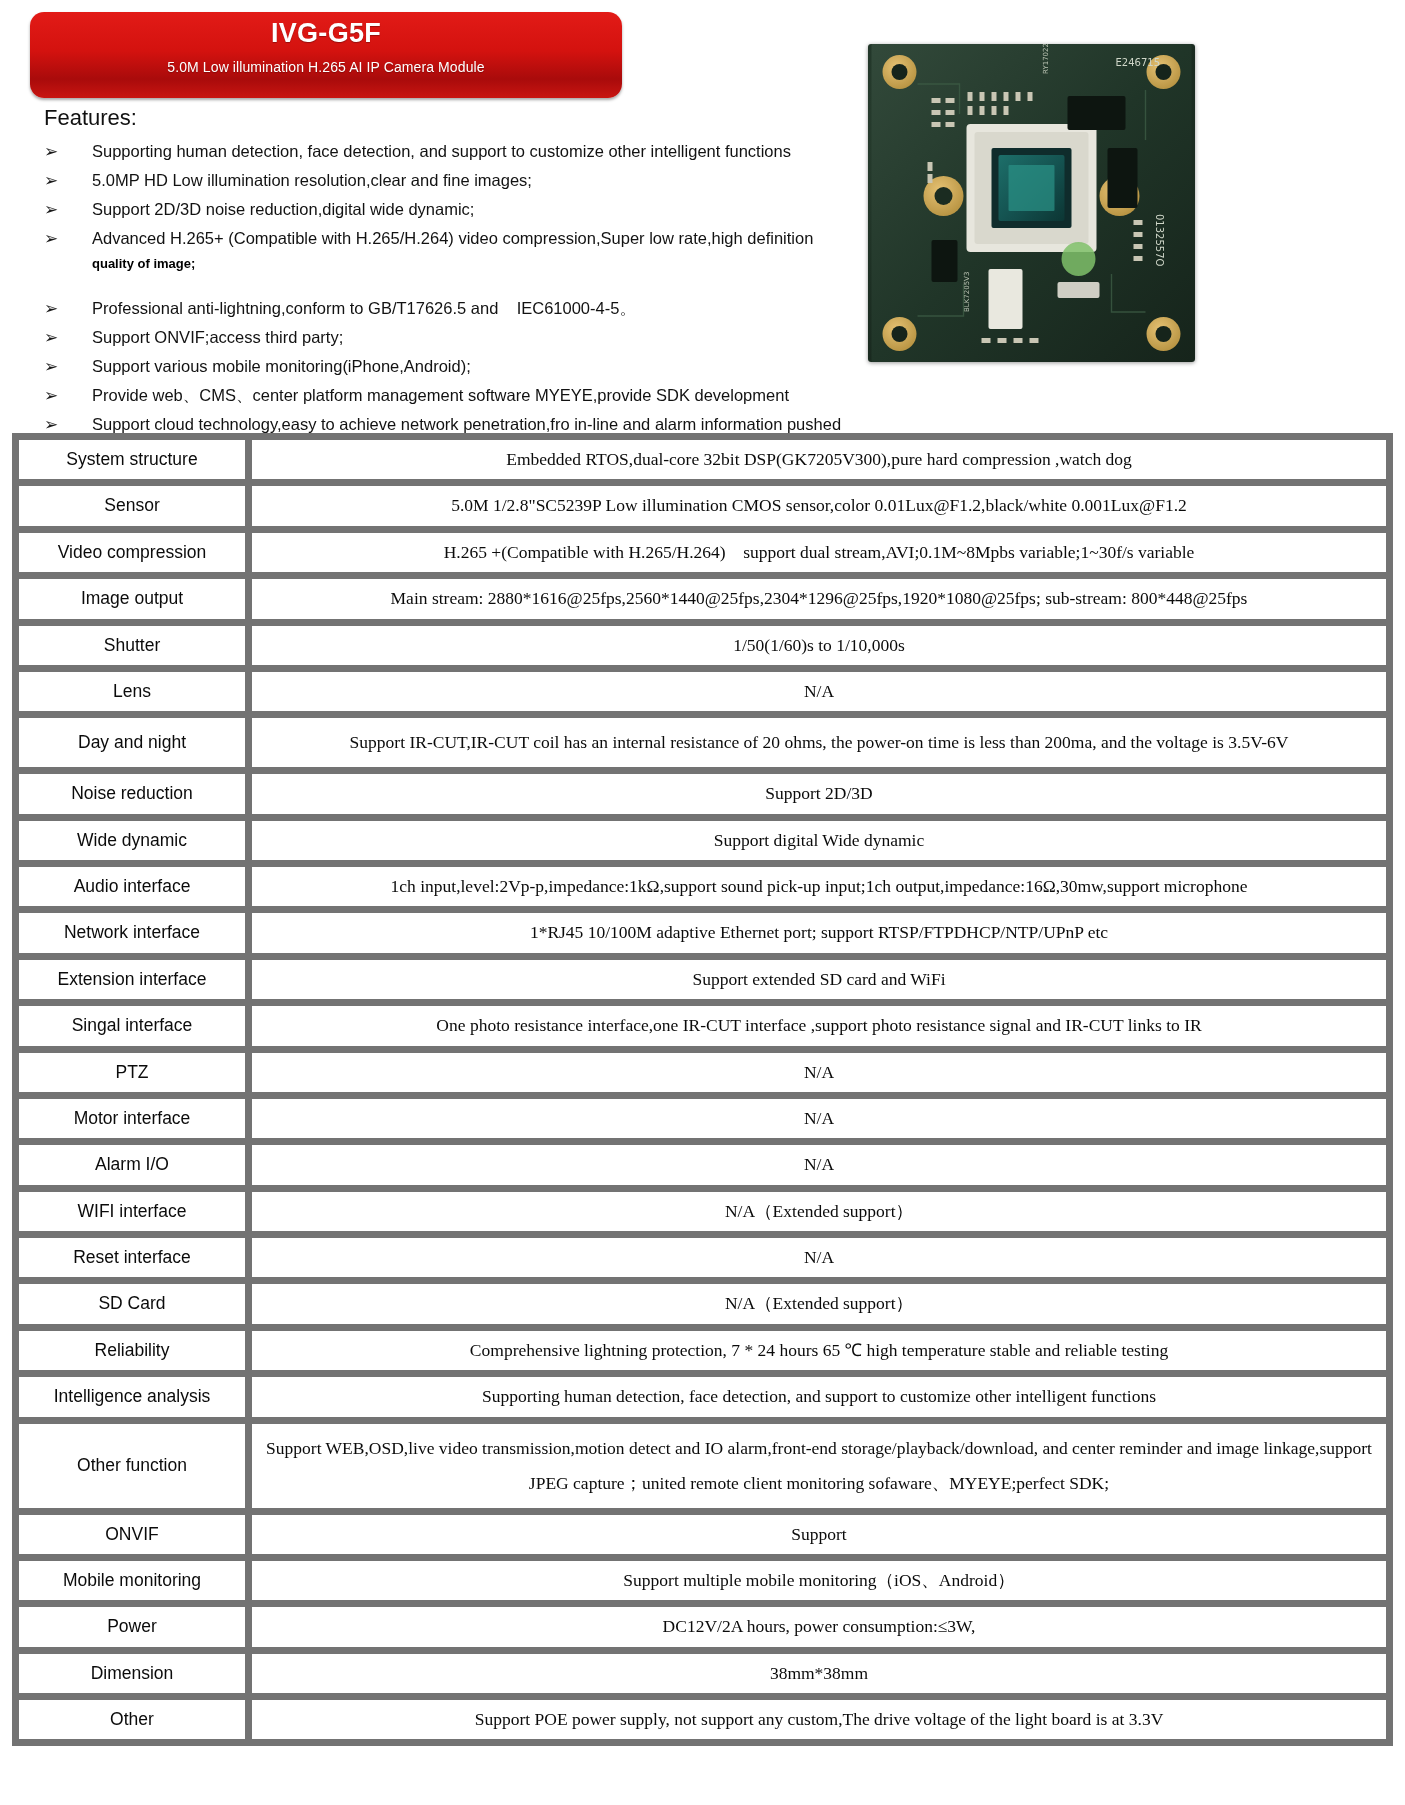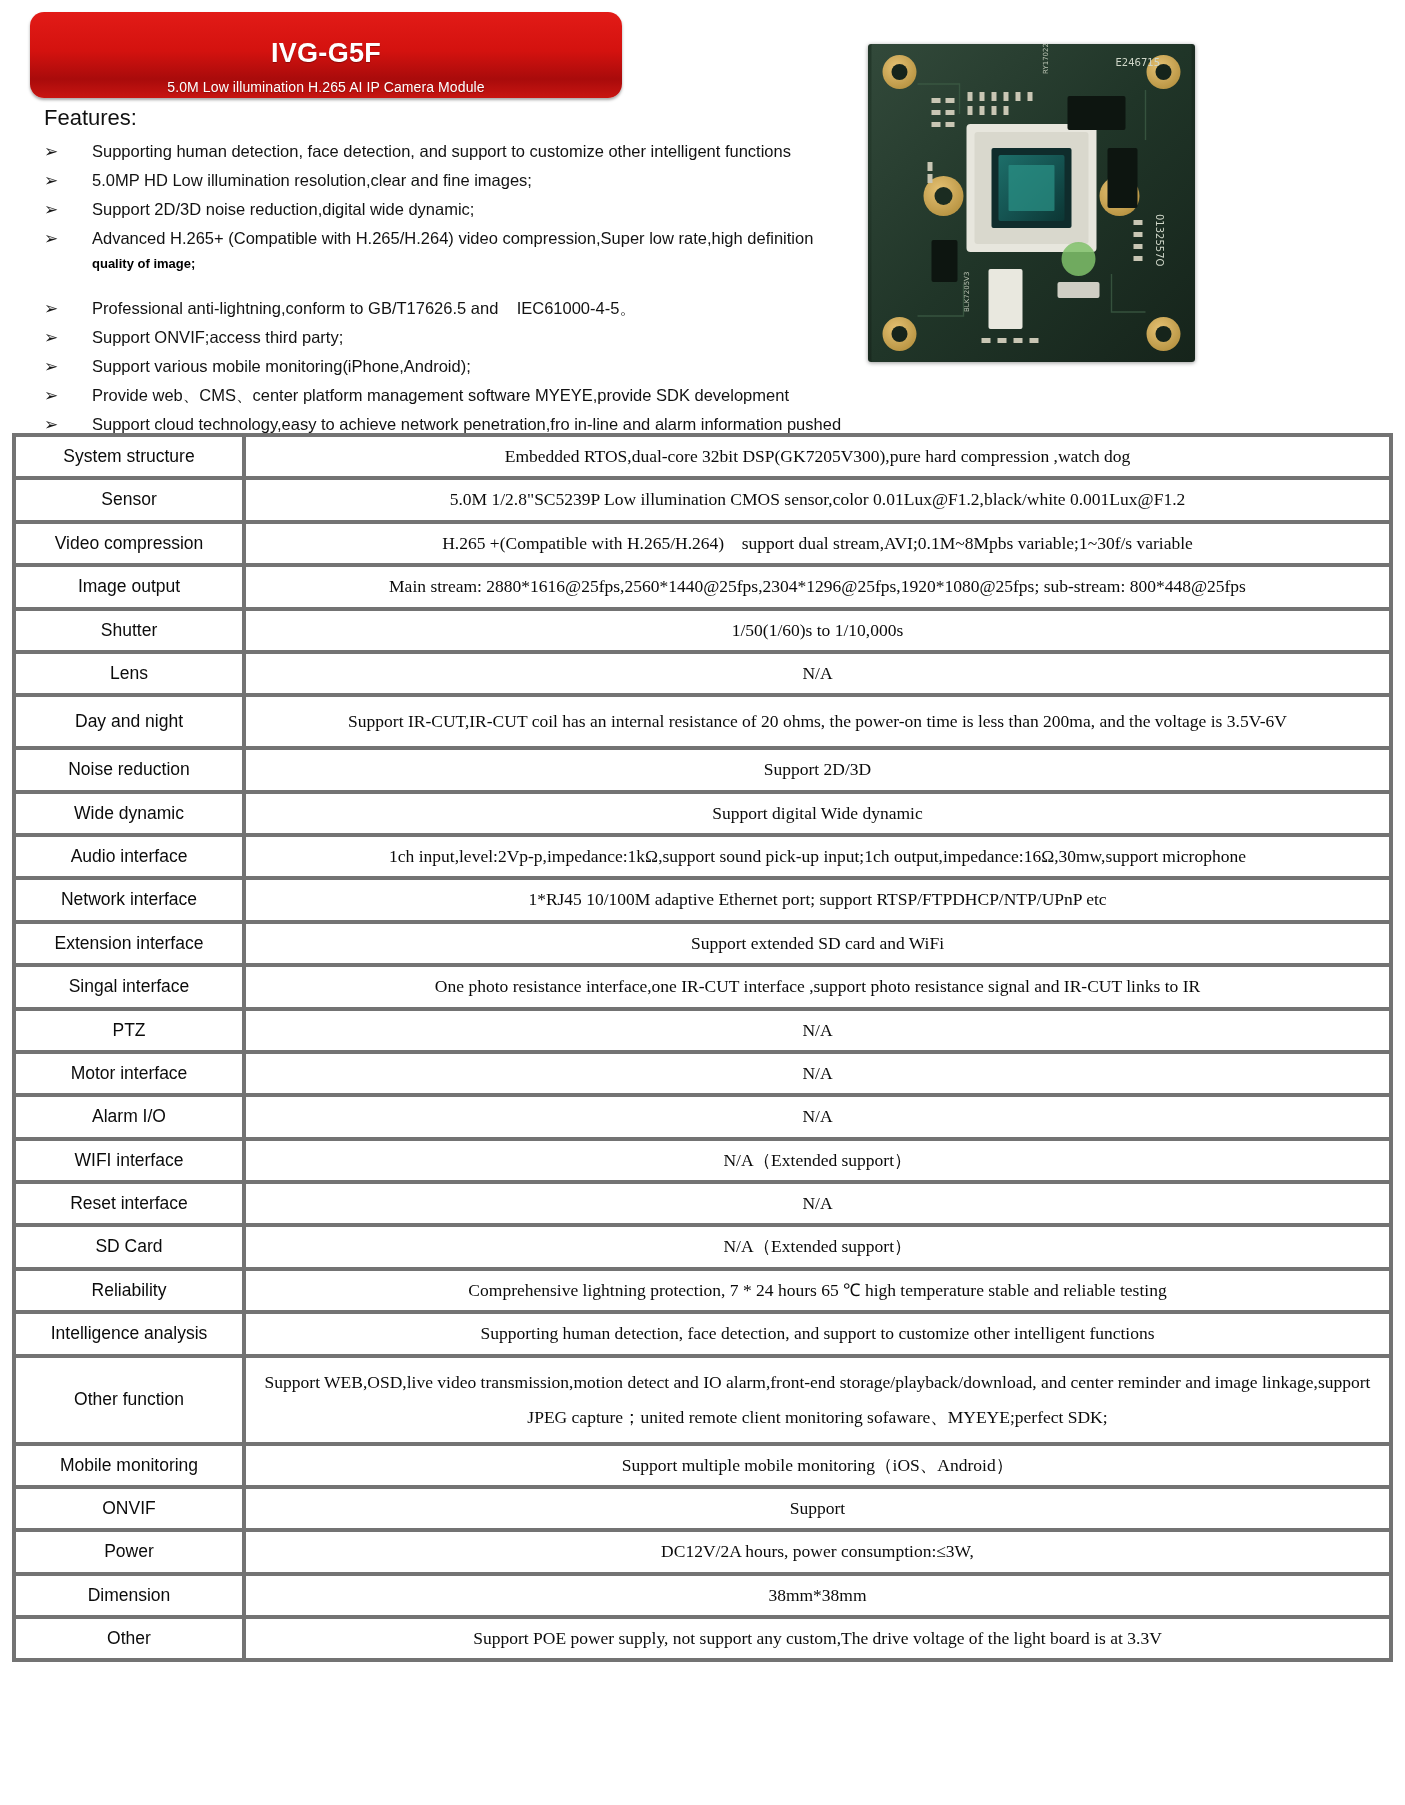--- a/index.html
+++ b/index.html
@@ -37,21 +37,21 @@
     box-shadow: 0 2px 3px rgba(0,0,0,0.35);
     text-align: center;
     color: #ffffff;
     overflow: hidden;
   }
   .banner-title {
     font-size: 27px;
     font-weight: bold;
     letter-spacing: 0.3px;
     line-height: 1;
-    padding-top: 28px;
+    padding-top: 8px;
     text-shadow: 0 1px 1px rgba(0,0,0,0.3);
   }
   .banner-sub {
     font-size: 14px;
     line-height: 1;
     padding-top: 13px;
     letter-spacing: 0.1px;
     text-shadow: 0 1px 1px rgba(0,0,0,0.25);
   }
 
@@ -119,21 +119,21 @@
   
   .spec-table {
     position: absolute;
     left: 12px;
     top: 433px;
     width: 1381px;
     border-collapse: collapse;
     table-layout: fixed;
   }
   .spec-table td {
-    border: 4px solid #737373;
+    border: 7px solid #737373;
     font-size: 17.5px;
     line-height: 1.45;
     padding: 7px 8px;
     vertical-align: middle;
     color: #0b0b0b;
   }
   .spec-table td.k {
     width: 210px;
     text-align: center;
   }
@@ -390,28 +390,28 @@
         </tr>
       <tr>
           <td class="k">Intelligence analysis</td>
           <td class="v">Supporting human detection, face detection, and support to customize other intelligent functions</td>
         </tr>
       <tr>
           <td class="k">Other function</td>
           <td class="v two-line">Support WEB,OSD,live video transmission,motion detect and IO alarm,front-end storage/playback/download, and center reminder and image linkage,support JPEG capture；united remote client monitoring sofaware、MYEYE;perfect SDK;</td>
         </tr>
       <tr>
+          <td class="k">ONVIF</td>
+          <td class="v">Support</td>
+        </tr>
+      <tr>
           <td class="k">Mobile monitoring</td>
           <td class="v">Support multiple mobile monitoring（iOS、Android）</td>
         </tr>
       <tr>
-          <td class="k">ONVIF</td>
-          <td class="v">Support</td>
-        </tr>
-      <tr>
           <td class="k">Power</td>
           <td class="v">DC12V/2A hours, power consumption:≤3W,</td>
         </tr>
       <tr>
           <td class="k">Dimension</td>
           <td class="v">38mm*38mm</td>
         </tr>
       <tr>
           <td class="k">Other</td>
           <td class="v">Support POE power supply, not support any custom,The drive voltage of the light board is at 3.3V</td>

